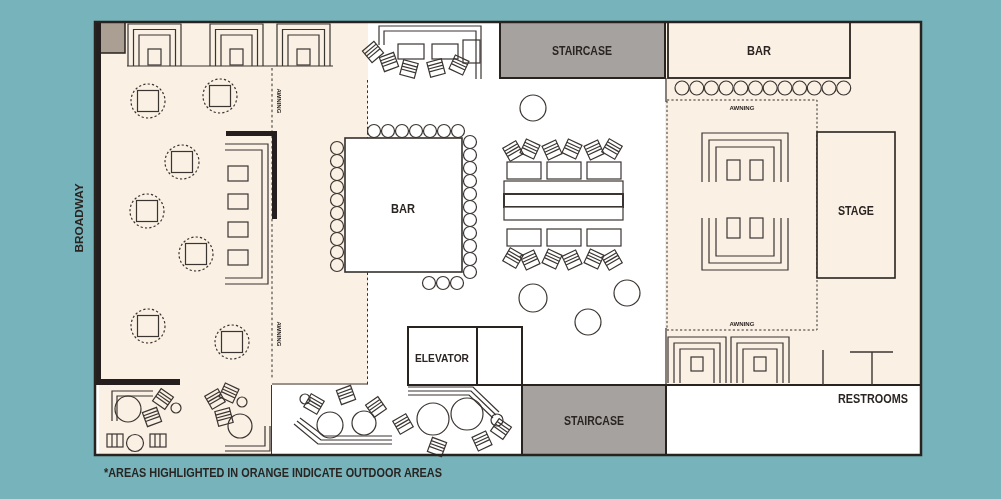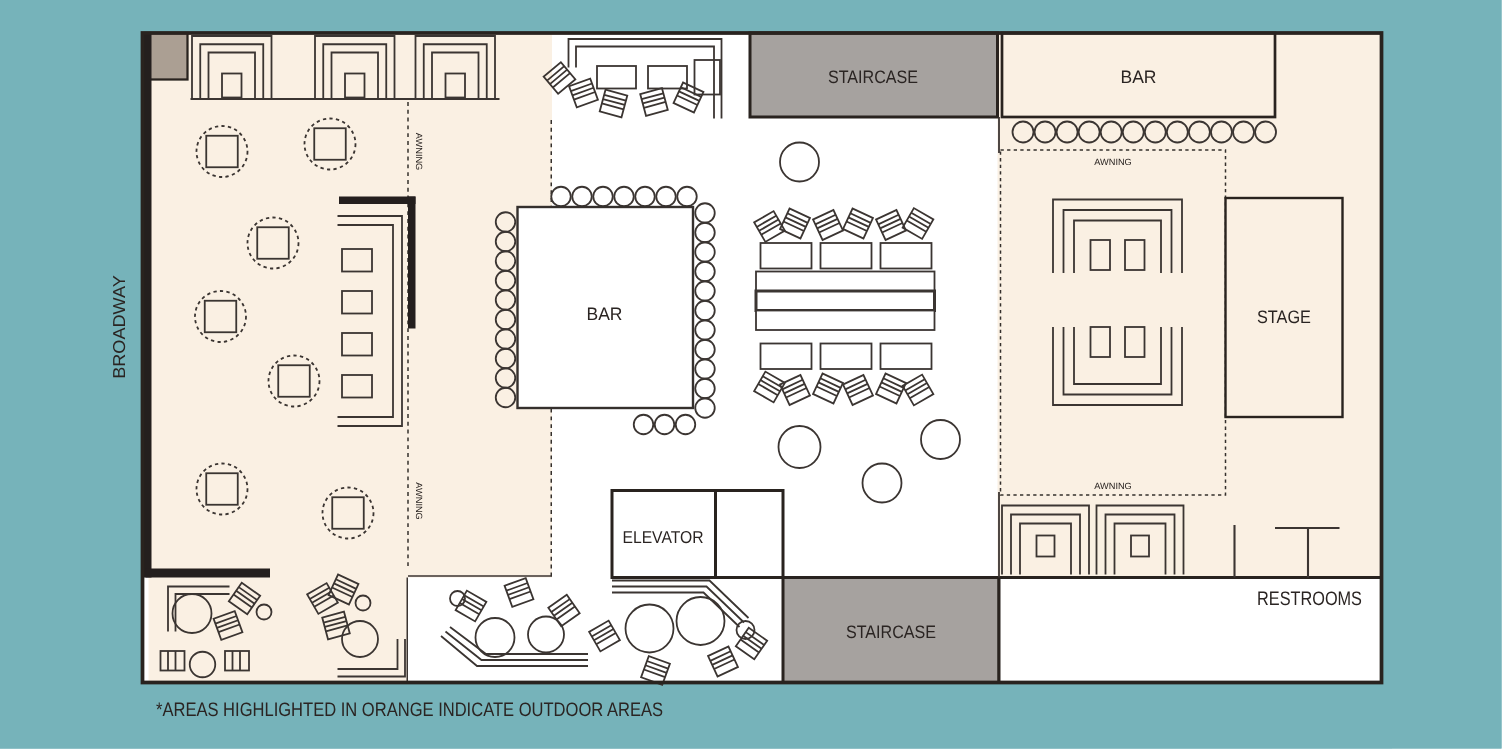--- a/index.html
+++ b/index.html
@@ -1,17 +1,17 @@
 <!DOCTYPE html>
 <html><head>
 <meta charset="utf-8">
 <style>
   html,body{margin:0;padding:0;background:#76b3ba;}
   .stage{position:relative;width:928px;height:499px;overflow:hidden;
-         font-family:"Liberation Sans", sans-serif;}
+         font-family:"Liberation Sans", sans-serif;font-weight:bold;}
   svg text{font-family:"Liberation Sans", sans-serif;fill:#2a2422;}
   .furn{stroke:#3b3532;fill:none;stroke-width:1.2;}
   .wall{fill:#241f1e;}
   .dash{stroke:#35302d;stroke-width:1;fill:none;stroke-dasharray:2.6 2.6;}
 </style>
 </head>
 <body>
 
 <div class="stage">
 <svg width="1001" height="499" viewBox="0 0 1001 499" xmlns="http://www.w3.org/2000/svg">

